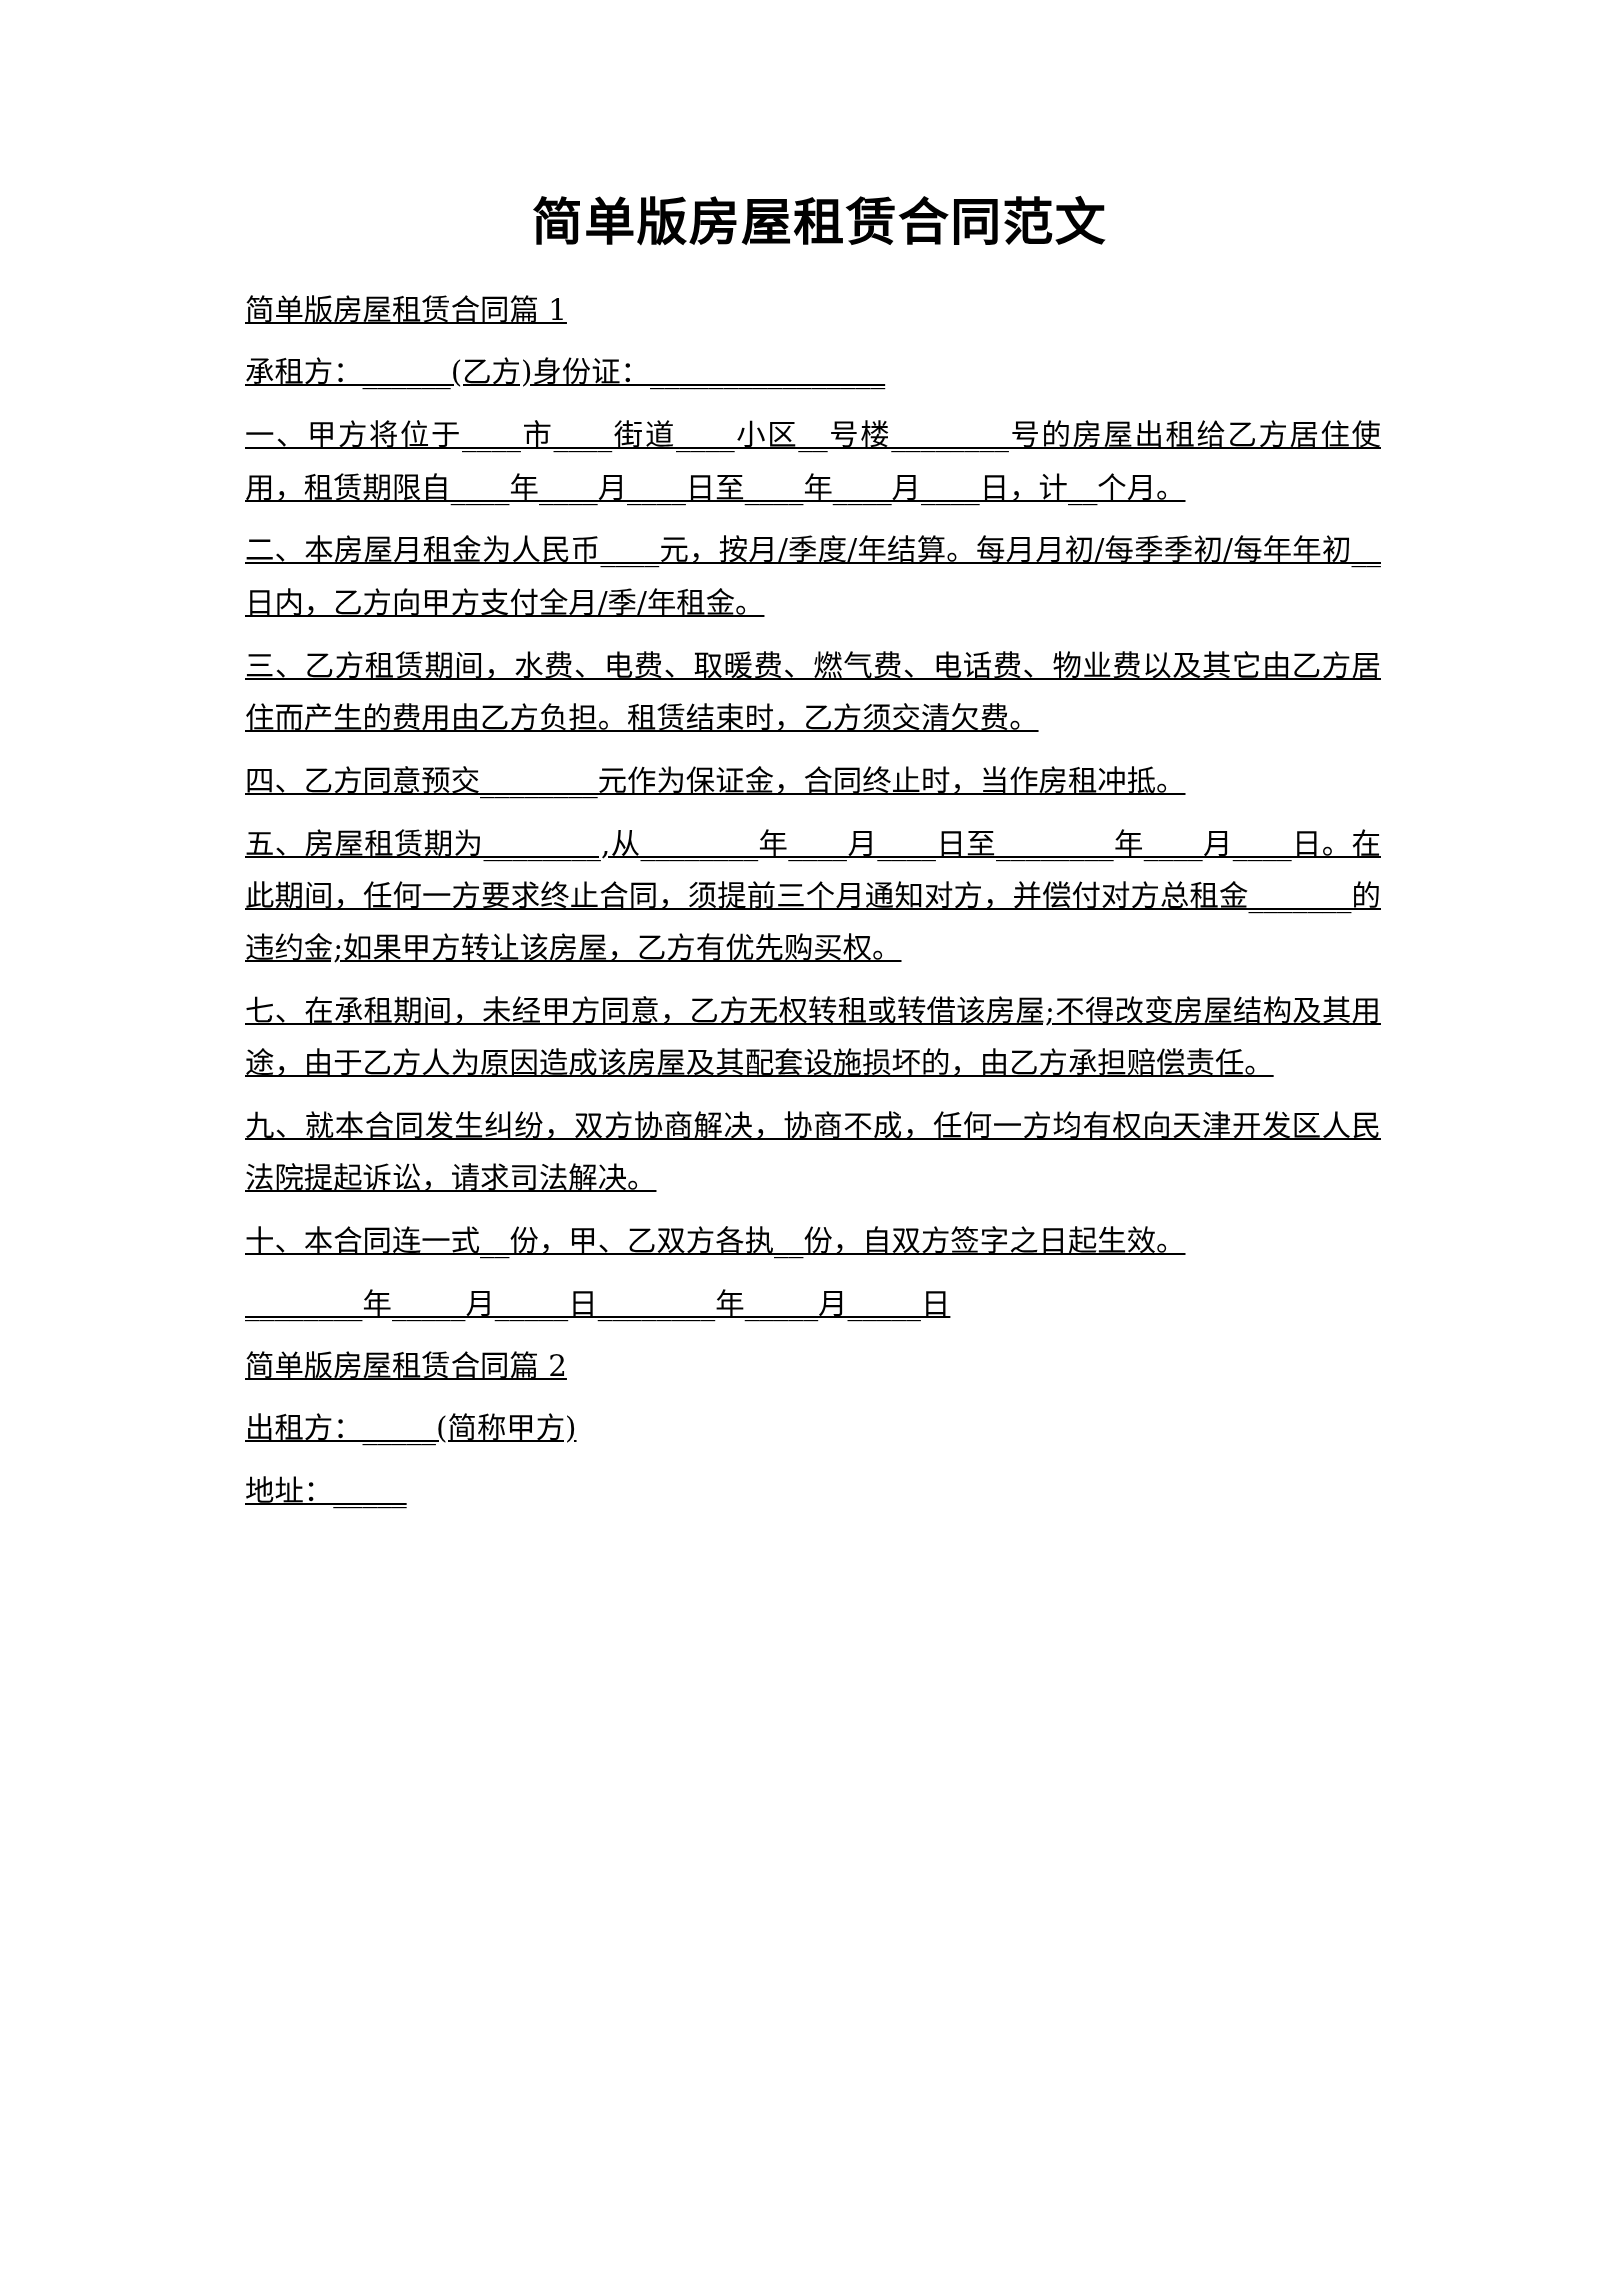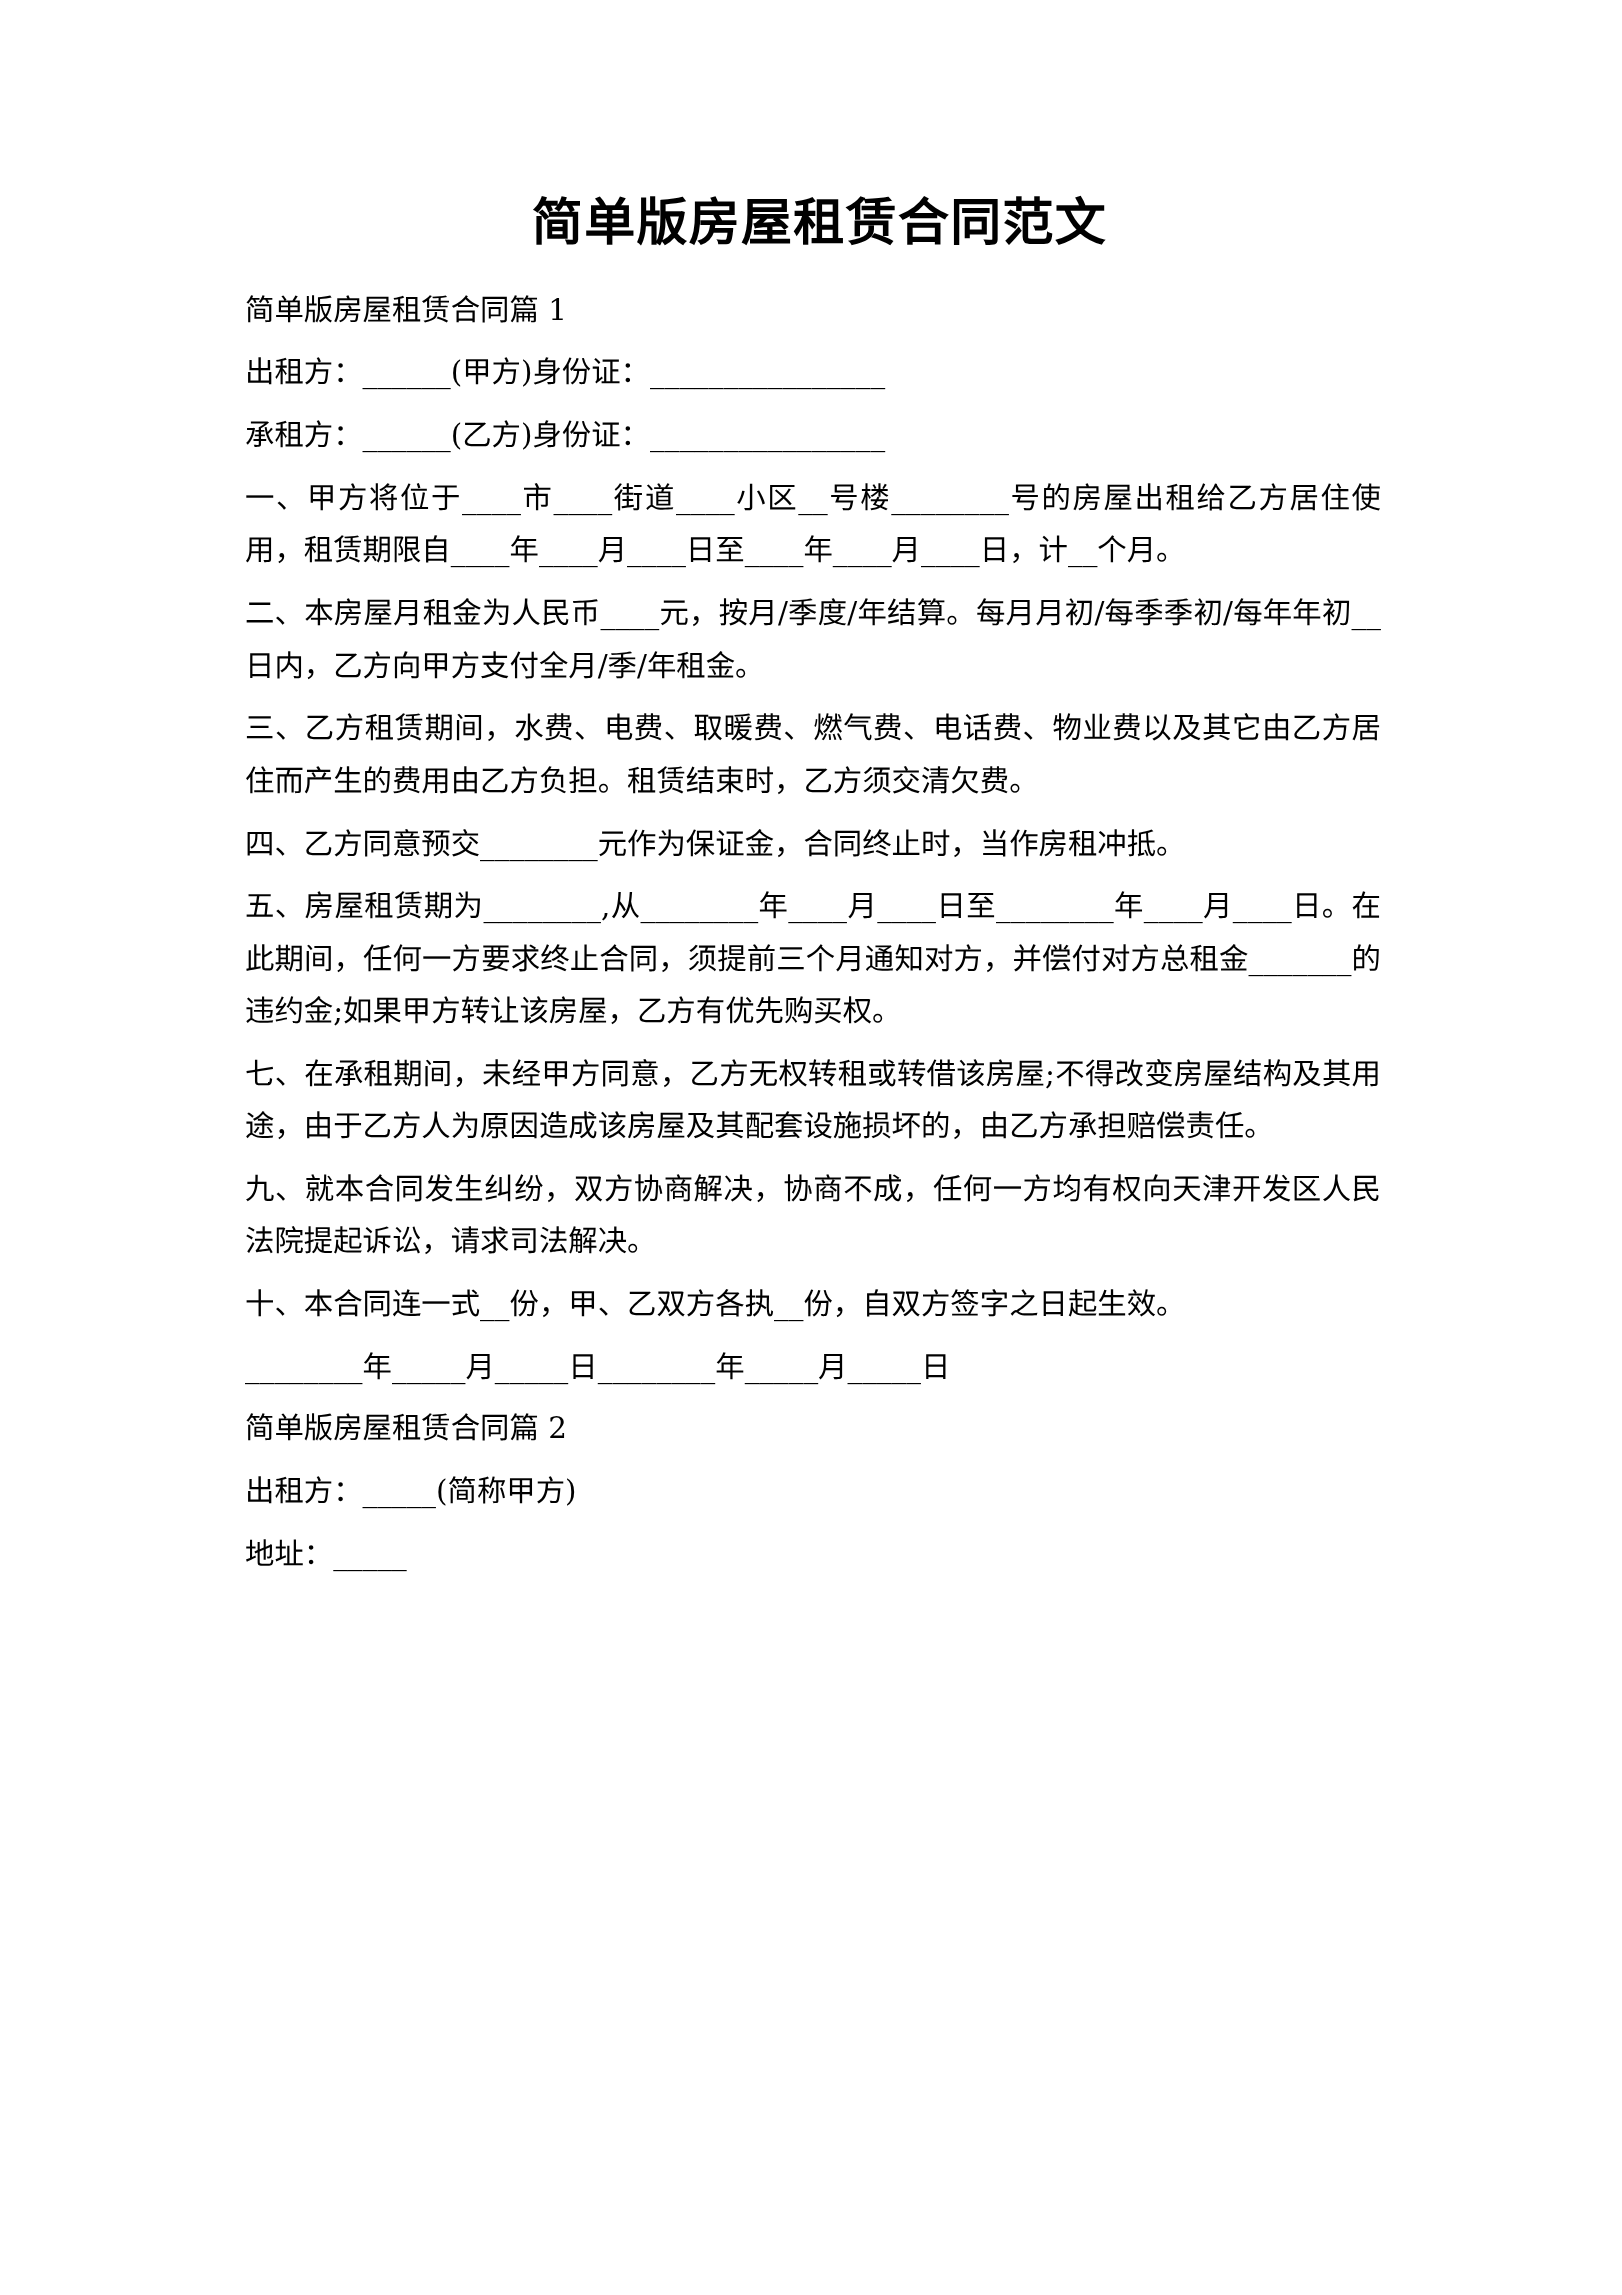--- a/index.html
+++ b/index.html
@@ -26,20 +26,21 @@
     font-weight: bold;
     text-align: center;
     letter-spacing: 1.3px;
     line-height: 1.05;
     margin: 0 0 34px 0;
     padding-left: 13px;
   }
   .body-block {
     font-size: 29.4px;
     line-height: 1.78;
+    text-decoration: underline;
   }
   .para {
     margin: 0 0 9.2px 0;
     text-align: justify;
     text-justify: inter-character;
     word-break: break-all;
     white-space: pre-wrap;
   }
   .para.sec-head {
     margin-bottom: 10.5px;
@@ -55,21 +56,20 @@
 <body>
 
 <div class="page">
 
   <h1 class="doc-title">简单版房屋租赁合同范文</h1>
 
   <div class="body-block">
 
     <p class="para sec-head">简单版房屋租赁合同篇 1</p>
 
-    <p class="para clause">出租方：______(甲方)身份证：________________</p>
 
     <p class="para clause">承租方：______(乙方)身份证：________________</p>
 
 
     <p class="para clause">一、甲方将位于____市____街道____小区__号楼________号的房屋出租给乙方居住使用，租赁期限自____年____月____日至____年____月____日，计__个月。</p>
 
     <p class="para clause">二、本房屋月租金为人民币____元，按月/季度/年结算。每月月初/每季季初/每年年初__日内，乙方向甲方支付全月/季/年租金。</p>
 
     <p class="para clause">三、乙方租赁期间，水费、电费、取暖费、燃气费、电话费、物业费以及其它由乙方居住而产生的费用由乙方负担。租赁结束时，乙方须交清欠费。</p>
 

